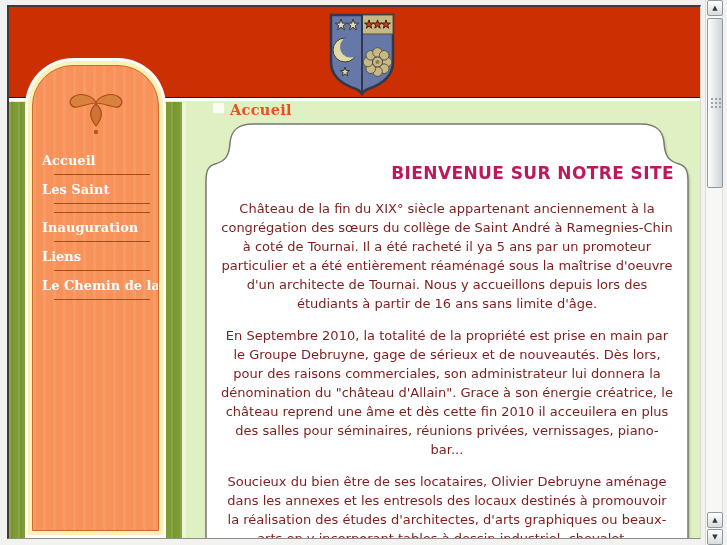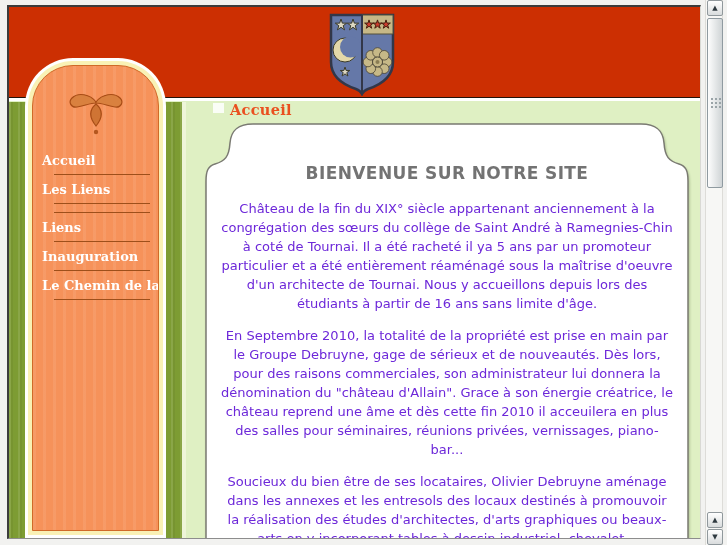--- a/index.html
+++ b/index.html
@@ -51,22 +51,22 @@
   .img-placeholder { width:11px; height:10px; background:rgba(255,255,255,.85); margin-top:2px; }
   .crumb-label {
     margin-left:6px; font-family:"DejaVu Serif", serif; font-weight:bold;
     font-size:14.5px; color:#ea4f1f; letter-spacing:.3px;
   }
 
   
   .content-panel { position:absolute; left:196px; top:116px; width:484px; height:440px; }
   .panel-bg { position:absolute; left:0; top:0; width:484px; height:440px; filter:drop-shadow(1px 2px 1px rgba(90,110,60,.35)); }
   .panel-content { position:relative; padding:40px 15px 0 15px; text-align:center; }
-  .panel-title { font-size:17px; font-weight:600; color:#737373; letter-spacing:.4px; margin-bottom:16px; }
-  .panel-content p { font-size:13px; line-height:19px; color:#6d28d9; margin:13px 0; }
+  .panel-title { font-size:17px; font-weight:600; color:#be185d; letter-spacing:.4px; margin-bottom:16px;text-align:right; }
+  .panel-content p { font-size:13px; line-height:19px; color:#7f1d1d; margin:13px 0; }
 
   
   .scrollbar { position:absolute; left:705px; top:0; width:18px; height:545px;
     background:#f7f7f5; border-left:1px solid #dddcd8; border-right:1px solid #dddcd8; }
   .step {
     position:absolute; left:1px; width:16px; height:16px;
     background:linear-gradient(to bottom,#ffffff,#d9dcdd);
     border:1px solid #90989c; border-radius:2px;
     display:flex; align-items:center; justify-content:center;
     font-size:7px; color:#2f3a40; cursor:pointer;
@@ -134,32 +134,32 @@
             <path d="M36,14 C42,19 44,26 36,36 C28,26 30,19 36,14 Z" fill="#cf7434" stroke="#a84d16" stroke-width="1.2"></path>
             <circle cx="36" cy="42" r="2.2" fill="#b4571f"></circle>
           </svg>
 
           <nav class="menu">
             <div class="menu-item">
               <span class="menu-label">Accueil</span>
               <div class="menu-underline"></div>
             </div>
             <div class="menu-item">
-              <span class="menu-label">Les Liens</span>
-              <div class="menu-underline"></div>
-            </div>
-            <div class="menu-item">
+              <span class="menu-label">Les Saint</span>
+              <div class="menu-underline"></div>
+            </div>
+            <div class="menu-item">
+              <div class="menu-underline"></div>
+            </div>
+            <div class="menu-item">
+              <span class="menu-label">Inauguration</span>
               <div class="menu-underline"></div>
             </div>
             <div class="menu-item">
               <span class="menu-label">Liens</span>
-              <div class="menu-underline"></div>
-            </div>
-            <div class="menu-item">
-              <span class="menu-label">Inauguration</span>
               <div class="menu-underline"></div>
             </div>
             <div class="menu-item">
               <span class="menu-label">Le Chemin de la Vie</span>
               <div class="menu-underline"></div>
             </div>
           </nav>
 
         </div>
       </div>

